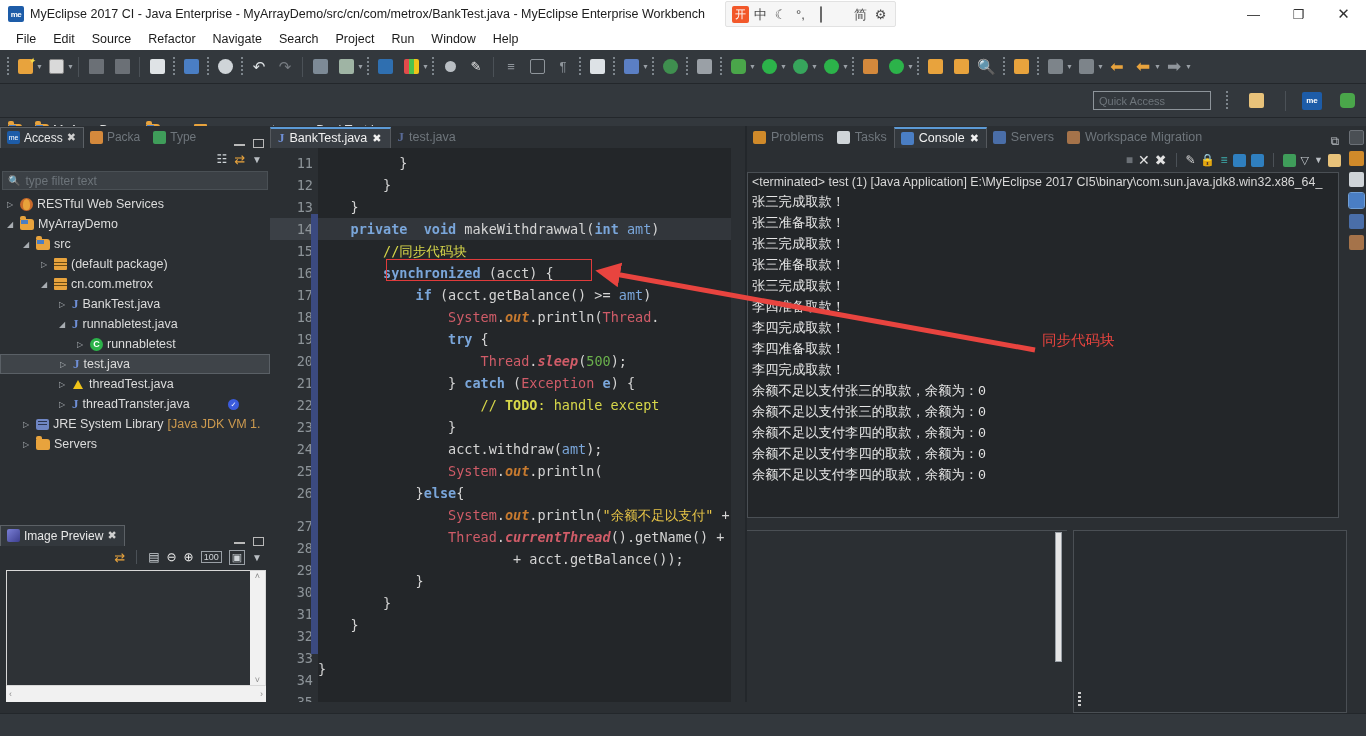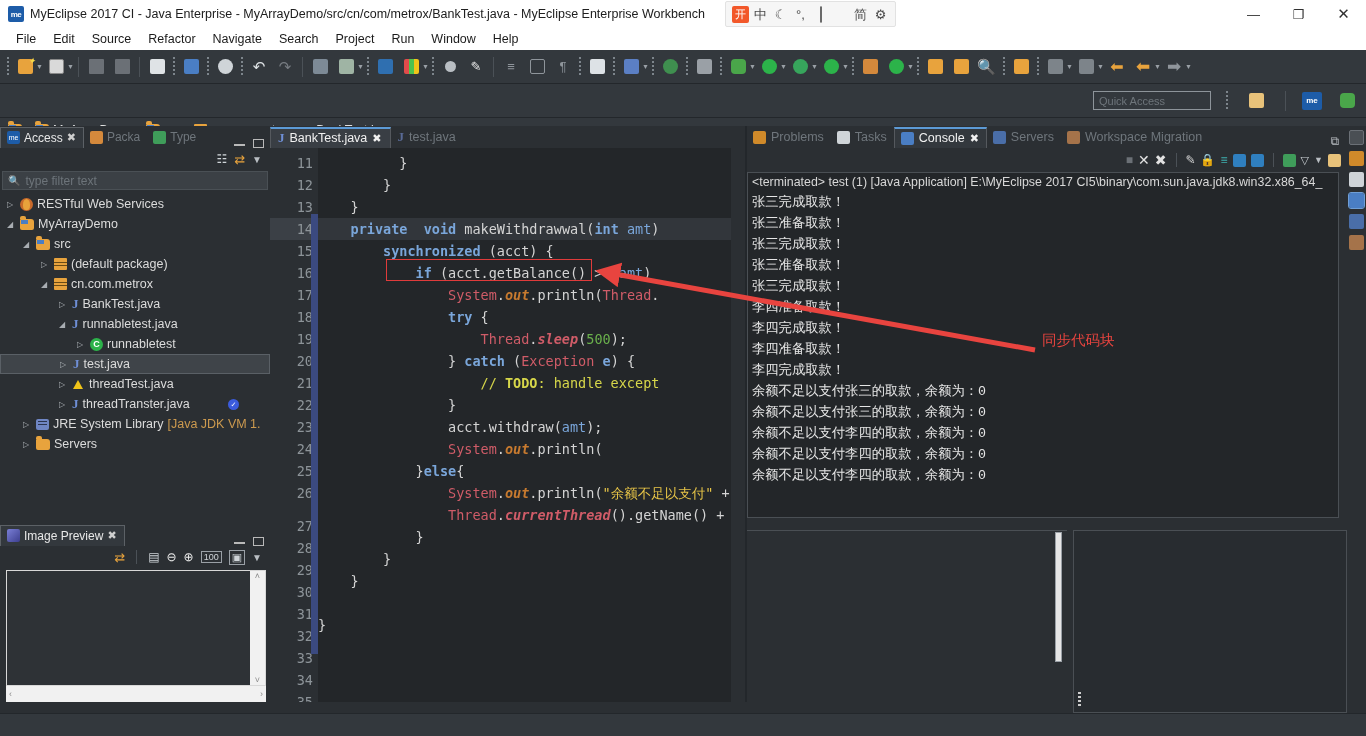--- a/index.html
+++ b/index.html
@@ -590,33 +590,35 @@
             <div class="gl" style="position: relative;">33</div>
             <div class="gl" style="position: relative;">34</div>
             <div class="gl" style="position: relative;">35</div>
             <div class="annot-bar" style="background: linear-gradient(transparent 0px, transparent 66px, rgb(59, 74, 128) 66px, rgb(59, 74, 128) 506px, transparent 506px);"></div>
           </div>
         <div class="codebox" id="codebox">
             <div class="cl"><span style="color: rgb(212, 212, 212);">          }</span></div>
             <div class="cl"><span style="color: rgb(212, 212, 212);">        }</span></div>
             <div class="cl"><span style="color: rgb(212, 212, 212);">    }</span></div>
             <div class="cl" style="background: rgb(50, 54, 59);"><span style="color: rgb(212, 212, 212);">    </span><span style="color: rgb(122, 166, 218); font-weight: bold;">private</span><span style="color: rgb(212, 212, 212);">  </span><span style="color: rgb(122, 166, 218); font-weight: bold;">void</span><span style="color: rgb(212, 212, 212);"> </span><span style="color: rgb(212, 212, 212);">makeWithdrawwal</span><span style="color: rgb(212, 212, 212);">(</span><span style="color: rgb(122, 166, 218); font-weight: bold;">int</span><span style="color: rgb(212, 212, 212);"> </span><span style="color: rgb(122, 166, 218);">amt</span><span style="color: rgb(212, 212, 212);">)</span></div>
+            <div class="cl"><span style="color: rgb(215, 215, 74);">        //同步代码块</span></div>
             <div class="cl"><span style="color: rgb(212, 212, 212);">        </span><span style="color: rgb(122, 166, 218); font-weight: bold;">synchronized</span><span style="color: rgb(212, 212, 212);"> (acct)</span><span style="color: rgb(212, 212, 212);"> {</span></div>
             <div class="cl"><span style="color: rgb(212, 212, 212);">            </span><span style="color: rgb(122, 166, 218); font-weight: bold;">if</span><span style="color: rgb(212, 212, 212);"> (acct.getBalance() &gt;= </span><span style="color: rgb(122, 166, 218);">amt</span><span style="color: rgb(212, 212, 212);">)</span></div>
             <div class="cl"><span style="color: rgb(212, 212, 212);">                </span><span style="color: rgb(208, 92, 104);">System</span><span style="color: rgb(212, 212, 212);">.</span><span style="color: rgb(199, 122, 47); font-style: italic; font-weight: bold;">out</span><span style="color: rgb(212, 212, 212);">.println(</span><span style="color: rgb(208, 92, 104);">Thread</span><span style="color: rgb(212, 212, 212);">.</span></div>
             <div class="cl"><span style="color: rgb(212, 212, 212);">                </span><span style="color: rgb(122, 166, 218); font-weight: bold;">try</span><span style="color: rgb(212, 212, 212);"> {</span></div>
             <div class="cl"><span style="color: rgb(212, 212, 212);">                    </span><span style="color: rgb(208, 92, 104);">Thread</span><span style="color: rgb(212, 212, 212);">.</span><span style="color: rgb(208, 92, 104); font-style: italic; font-weight: bold;">sleep</span><span style="color: rgb(212, 212, 212);">(</span><span style="color: rgb(106, 176, 76);">500</span><span style="color: rgb(212, 212, 212);">);</span></div>
             <div class="cl"><span style="color: rgb(212, 212, 212);">                } </span><span style="color: rgb(122, 166, 218); font-weight: bold;">catch</span><span style="color: rgb(212, 212, 212);"> (</span><span style="color: rgb(208, 92, 104);">Exception</span><span style="color: rgb(212, 212, 212);"> </span><span style="color: rgb(122, 166, 218); font-weight: bold;">e</span><span style="color: rgb(212, 212, 212);">) {</span></div>
             <div class="cl"><span style="color: rgb(212, 212, 212);">                    </span><span style="color: rgb(215, 215, 74);">// </span><span style="color: rgb(215, 215, 74); font-weight: bold;">TODO</span><span style="color: rgb(215, 215, 74);">: handle except</span></div>
             <div class="cl"><span style="color: rgb(212, 212, 212);">                }</span></div>
             <div class="cl"><span style="color: rgb(212, 212, 212);">                acct.withdraw(</span><span style="color: rgb(122, 166, 218);">amt</span><span style="color: rgb(212, 212, 212);">);</span></div>
             <div class="cl"><span style="color: rgb(212, 212, 212);">                </span><span style="color: rgb(208, 92, 104);">System</span><span style="color: rgb(212, 212, 212);">.</span><span style="color: rgb(199, 122, 47); font-style: italic; font-weight: bold;">out</span><span style="color: rgb(212, 212, 212);">.println(</span></div>
             <div class="cl"><span style="color: rgb(212, 212, 212);">            }</span><span style="color: rgb(122, 166, 218); font-weight: bold;">else</span><span style="color: rgb(212, 212, 212);">{</span></div>
             <div class="cl"><span style="color: rgb(212, 212, 212);">                </span><span style="color: rgb(208, 92, 104);">System</span><span style="color: rgb(212, 212, 212);">.</span><span style="color: rgb(199, 122, 47); font-style: italic; font-weight: bold;">out</span><span style="color: rgb(212, 212, 212);">.println(</span><span style="color: rgb(232, 197, 71);">"余额不足以支付"</span><span style="color: rgb(212, 212, 212);"> +</span></div>
             <div class="cl"><span style="color: rgb(212, 212, 212);">                </span><span style="color: rgb(208, 92, 104);">Thread</span><span style="color: rgb(212, 212, 212);">.</span><span style="color: rgb(208, 92, 104); font-style: italic; font-weight: bold;">currentThread</span><span style="color: rgb(212, 212, 212);">().getName() + </span><span style="color: rgb(232, 197, 71);">"的取款，余额为："</span></div>
+            <div class="cl"><span style="color: rgb(212, 212, 212);">                        + acct.getBalance());</span></div>
             <div class="cl"><span style="color: rgb(212, 212, 212);">            }</span></div>
             <div class="cl"><span style="color: rgb(212, 212, 212);">        }</span></div>
             <div class="cl"><span style="color: rgb(212, 212, 212);">    }</span></div>
             <div class="cl"><span style="color: rgb(212, 212, 212);"></span></div>
             <div class="cl"><span style="color: rgb(212, 212, 212);">}</span></div>
           </div>
       </div>
       <div class="esc"></div>
     </div>
     <div class="bot-left"></div>

